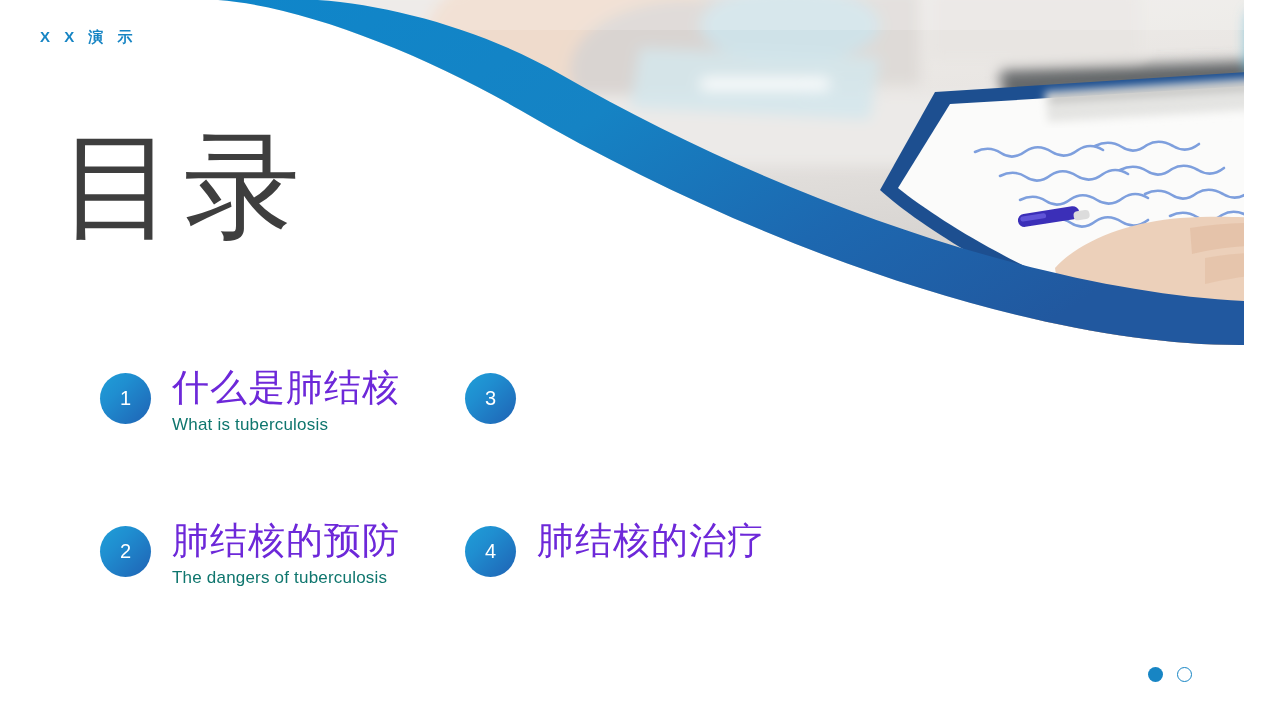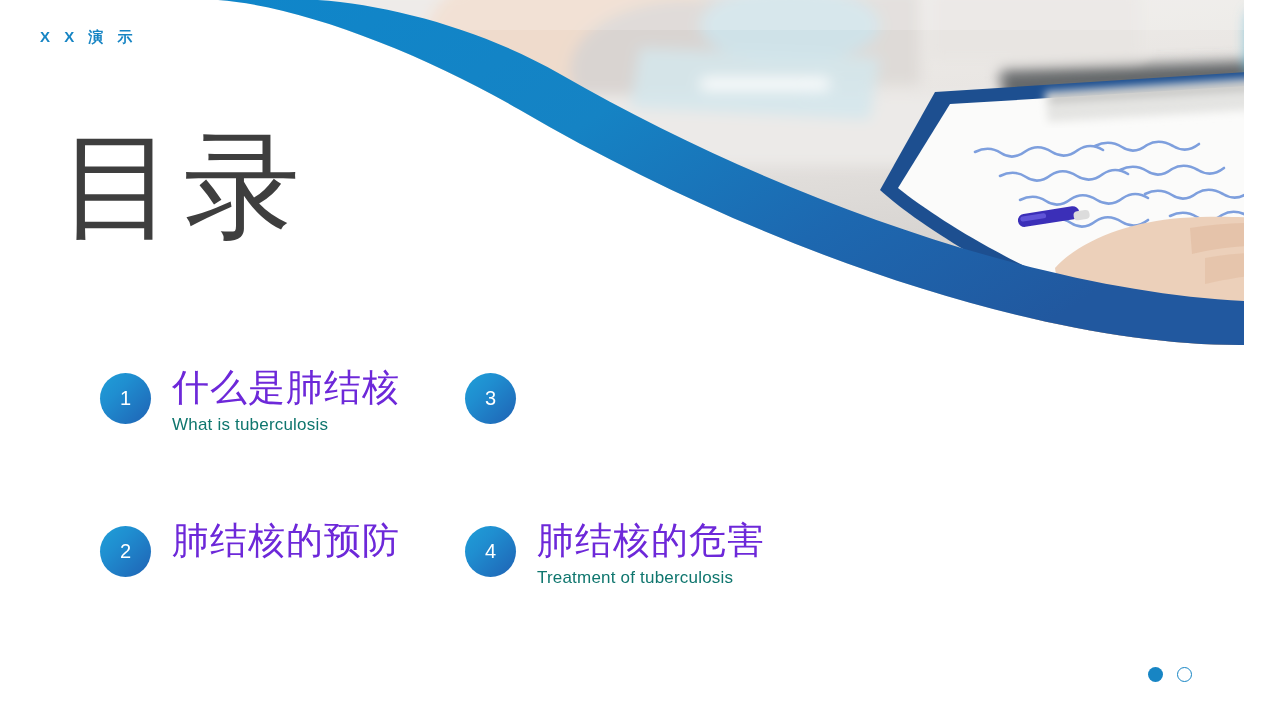--- a/index.html
+++ b/index.html
@@ -287,27 +287,27 @@
         <div class="item-text">
         </div>
       </div>
     </div>
 
     <div class="agenda-row">
       <div class="agenda-item col-left">
         <div class="num-badge">2</div>
         <div class="item-text">
           <div class="item-title">肺结核的预防</div>
+          <div class="item-sub">The dangers of tuberculosis</div>
         </div>
       </div>
       <div class="agenda-item col-right">
         <div class="num-badge">4</div>
         <div class="item-text">
-          <div class="item-title">肺结核的危害</div>
-          <div class="item-sub">Treatment of tuberculosis</div>
+          <div class="item-title">肺结核的治疗</div>
         </div>
       </div>
     </div>
 
   </div>
 
   <div class="pager">
     <div class="dot dot-active"></div>
     <div class="dot dot-idle"></div>
   </div>

